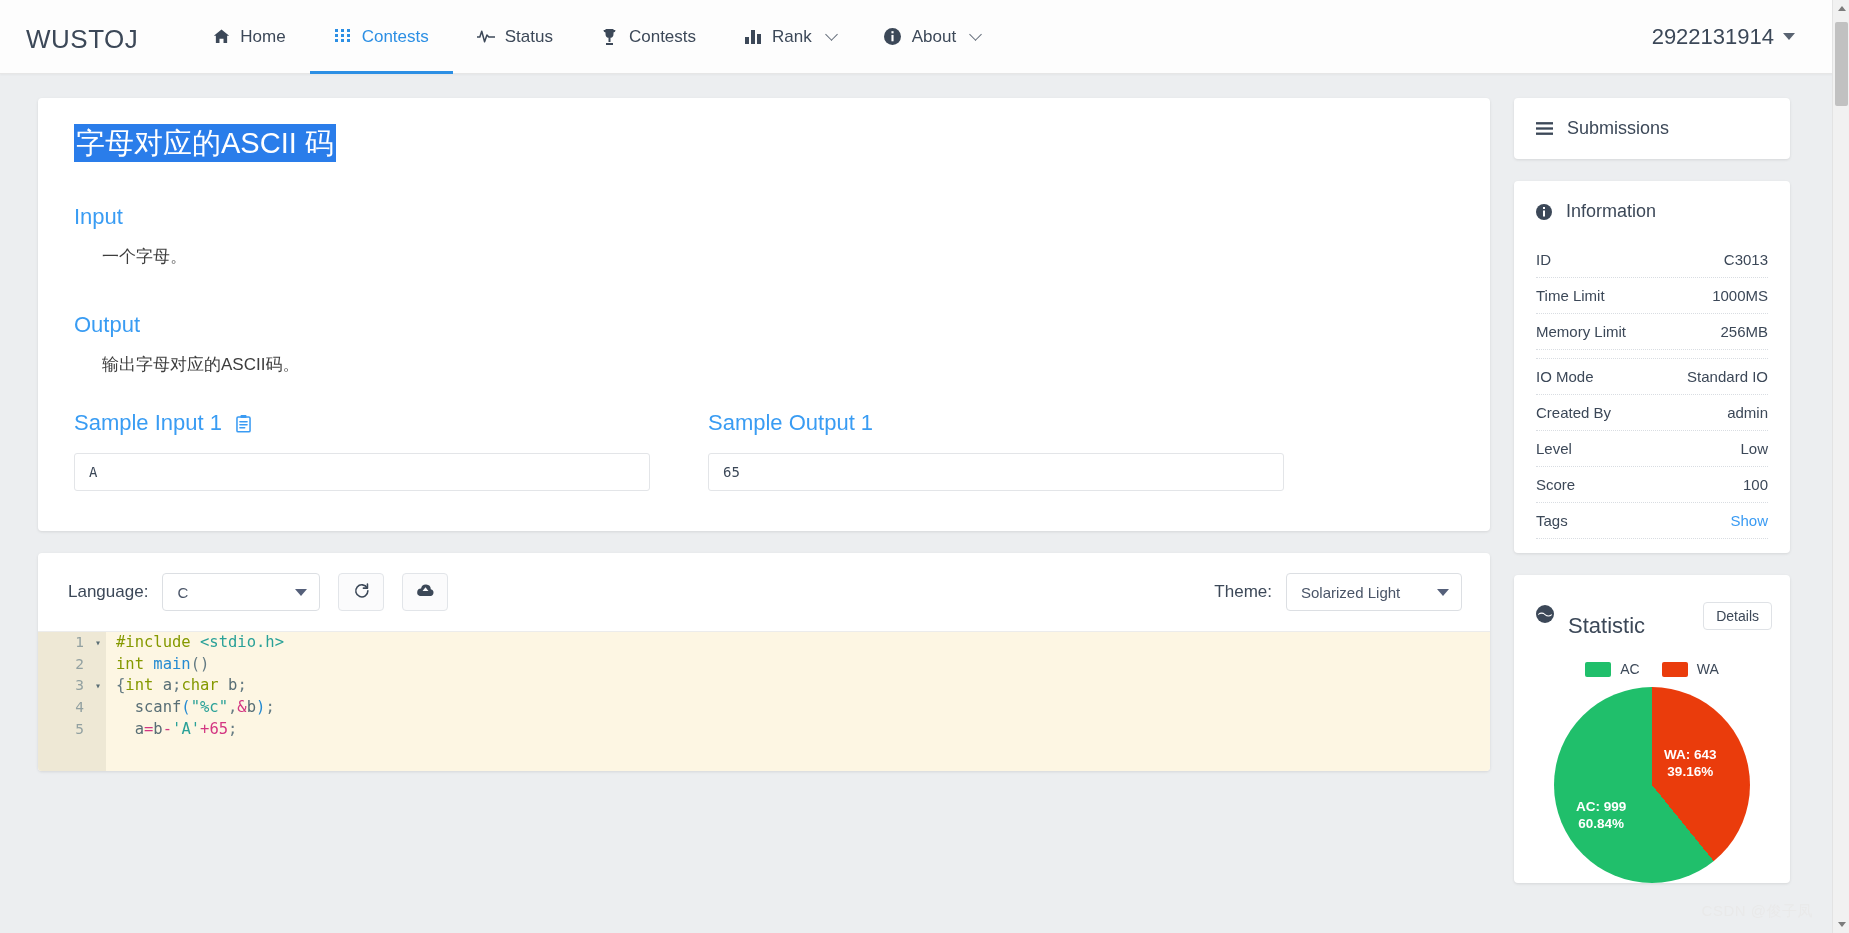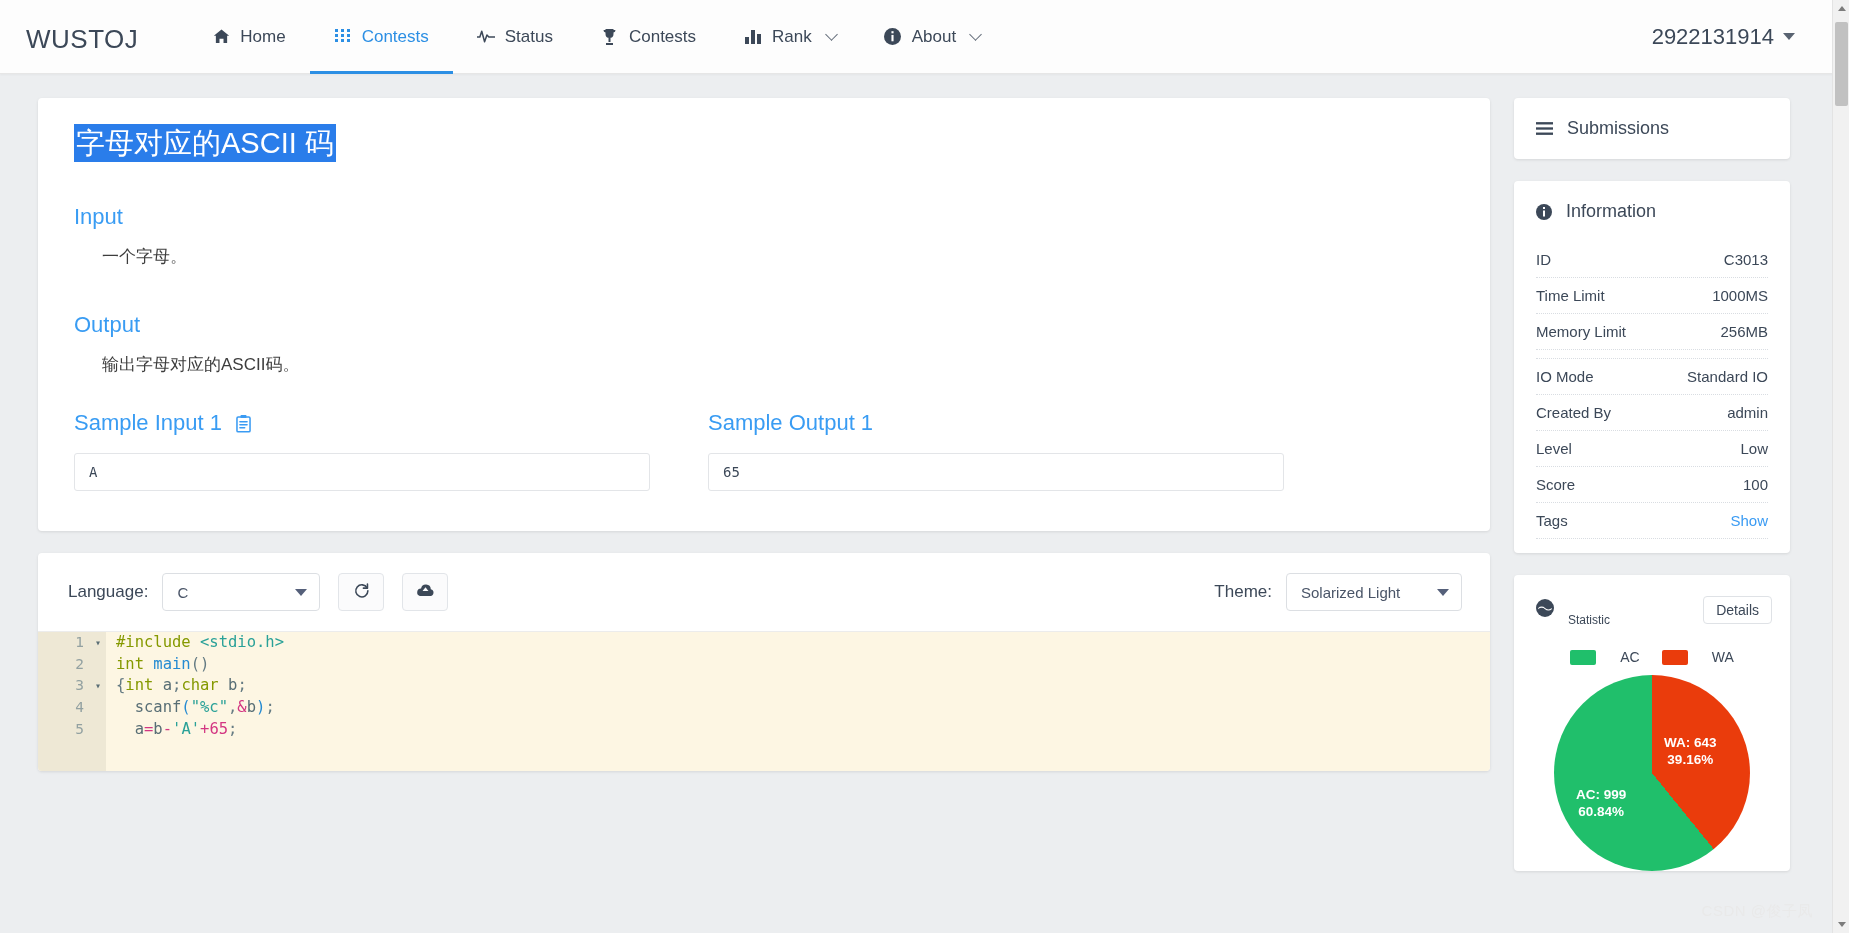--- a/index.html
+++ b/index.html
@@ -245,33 +245,33 @@
   .info-row.spacer { border-bottom: 1px dotted #d9dde2; padding: 4px 0; }
   .info-row:last-child { border-bottom: 1px dotted #d9dde2; }
   .info-val { color: #3c4858; }
   .info-val.link { color: #3a9bf3; cursor: pointer; }
 
   .stat-head {
     display: flex; align-items: center;
     padding: 18px 18px 6px 22px;
   }
   .stat-head .p-ico { margin-right: 14px; }
-  .stat-title { font-size: 12px; color: #3c4858; margin-top: 20px; }
+  .stat-title { font-size: 22px; color: #3c4858; margin-top: 20px; }
   .details-btn {
     margin-left: auto;
     border: 1px solid #dfe2e6;
     border-radius: 4px;
     background: #fff;
     padding: 5px 12px;
     font-size: 14px;
     color: #3c4858;
     cursor: pointer;
   }
   .legend { display: flex; justify-content: center; gap: 22px; margin-top: 16px; }
-  .legend-item { display: flex; align-items: center; gap: 24px; font-size: 14px; color: #3c4858; }
+  .legend-item { display: flex; align-items: center; gap: 9px; font-size: 14px; color: #3c4858; }
   .swatch { width: 26px; height: 15px; border-radius: 2px; display: inline-block; }
   .pie-wrap { position: relative; display: flex; justify-content: center; margin-top: 10px; }
   .pie { position: relative; width: 196px; height: 196px; border-radius: 50%; }
   .pie-lbl {
     position: absolute;
     color: #fff;
     font-weight: bold;
     font-size: 13.5px;
     text-align: center;
     line-height: 1.25;

